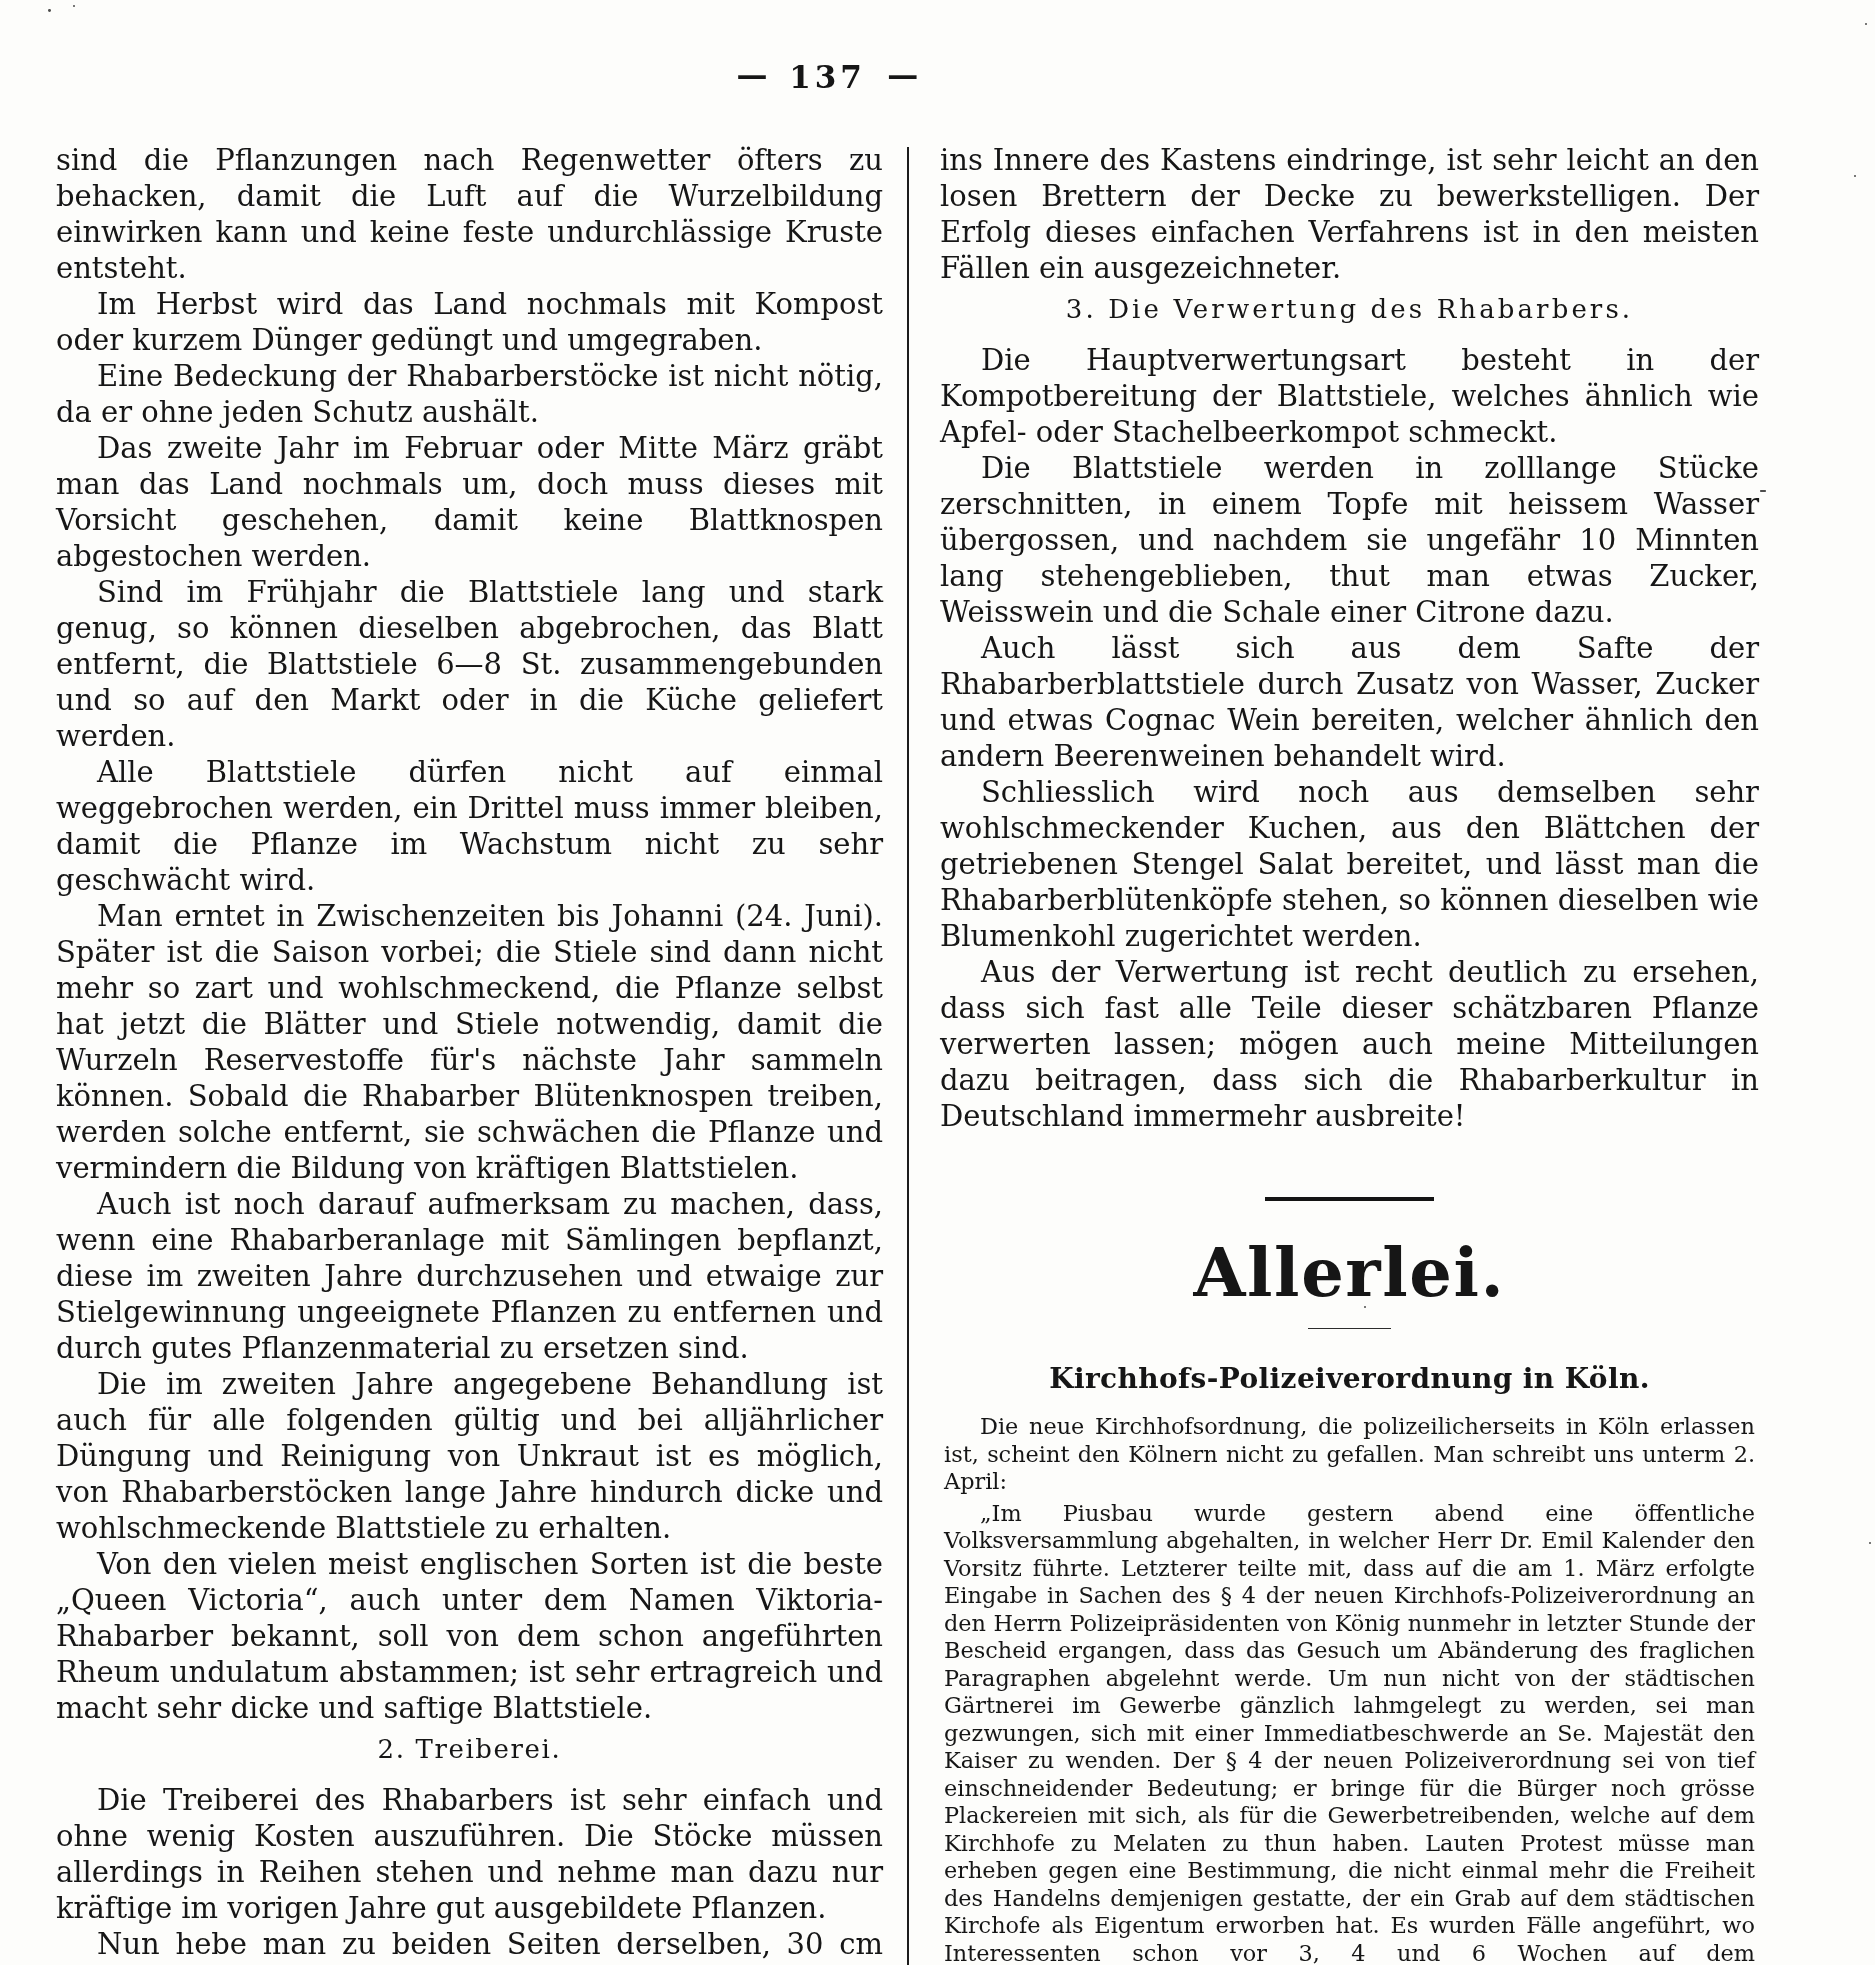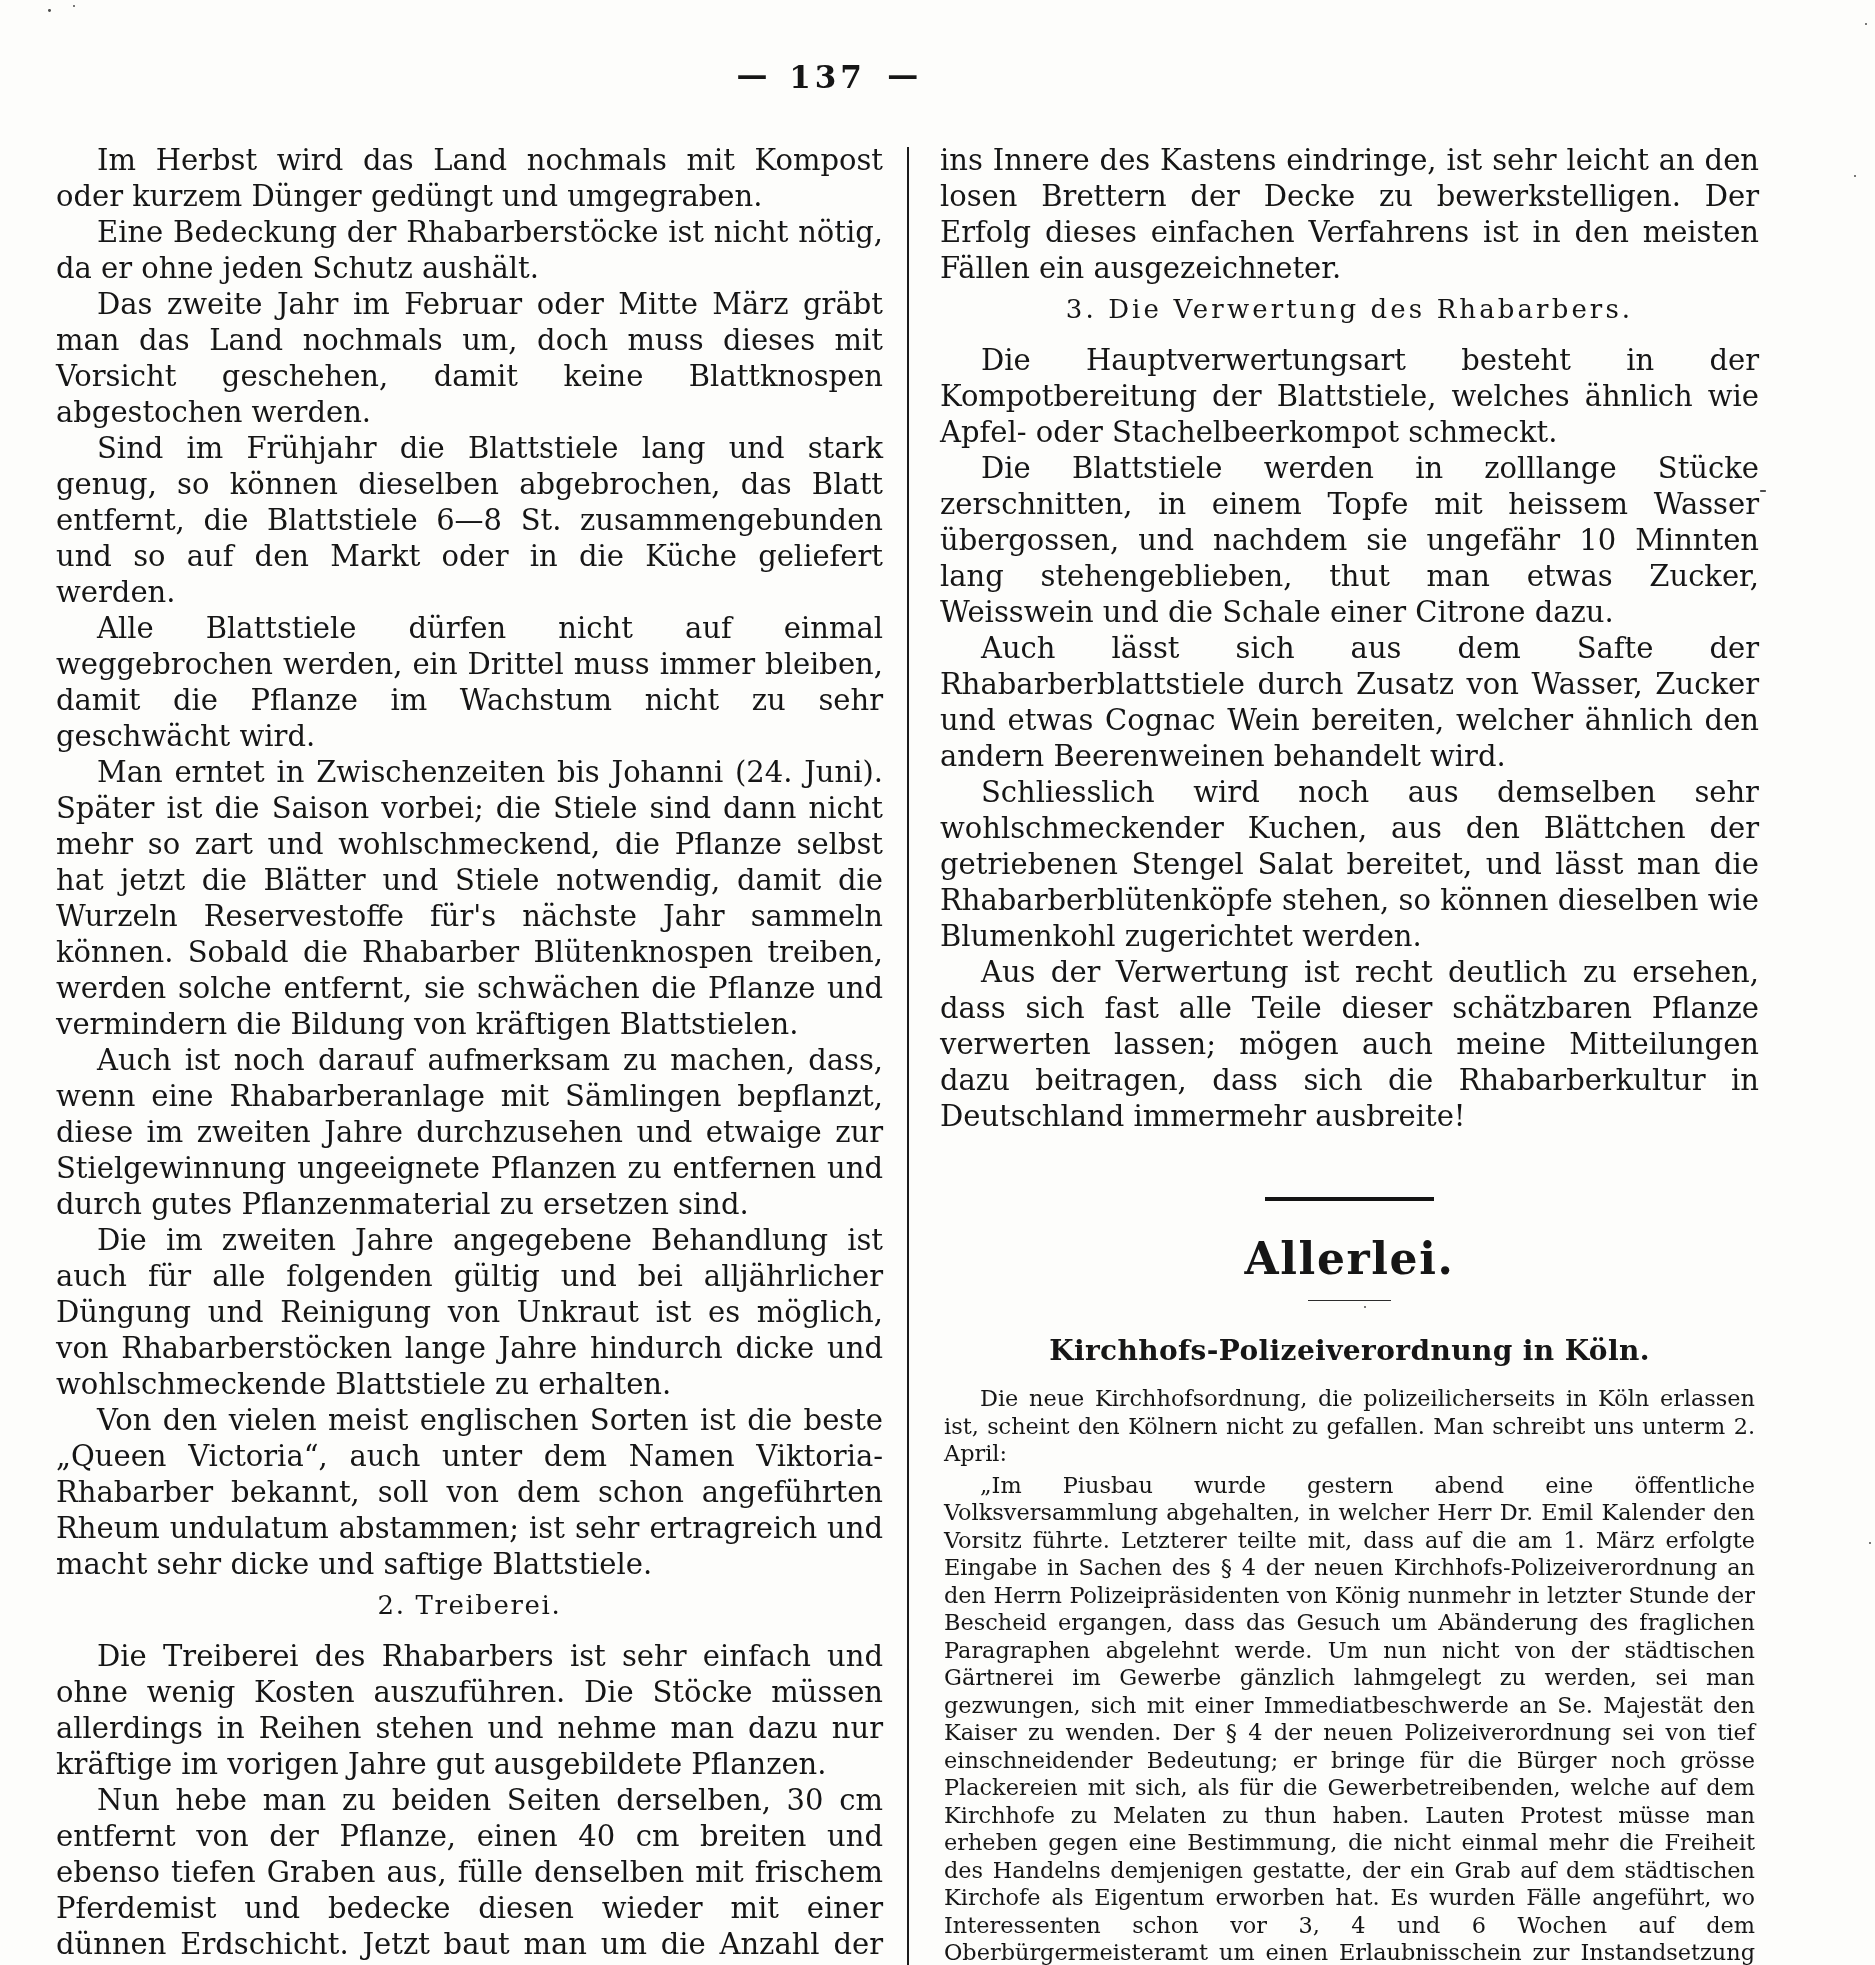--- a/index.html
+++ b/index.html
@@ -61,21 +61,21 @@
   }
   h2.section.sperr { letter-spacing: 3.1px; }
 
   .thick-rule {
     width: 169px;
     height: 3.9px;
     background: #141414;
     margin: 63px auto 0 auto;
   }
   h1.allerlei {
-    font-size: 44px;
+    font-size: 67px;
     font-weight: 700;
     text-align: center;
     letter-spacing: 1.6px;
     margin: 32px 0 15.7px 0;
   }
   .thin-rule {
     width: 83px;
     height: 1.6px;
     background: #2c2c2c;
     margin: 0 auto;
@@ -107,20 +107,21 @@
 
 <div class="page">
 
   <div class="page-header">
     <span class="dash">—</span><span class="pagenum">137</span><span class="dash">—</span>
   </div>
 
   <div class="column-rule"></div>
 
   <div class="col col-left">
+    <p class="body noindent">sind die Pflanzungen nach Regenwetter öfters zu behacken, damit die Luft auf die Wurzelbildung einwirken kann und keine feste undurchlässige Kruste entsteht.</p>
     <p class="body">Im Herbst wird das Land nochmals mit Kompost oder kurzem Dünger gedüngt und umgegraben.</p>
     <p class="body">Eine Bedeckung der Rhabarberstöcke ist nicht nötig, da er ohne jeden Schutz aushält.</p>
     <p class="body">Das zweite Jahr im Februar oder Mitte März gräbt man das Land nochmals um, doch muss dieses mit Vorsicht geschehen, damit keine Blattknospen abgestochen werden.</p>
     <p class="body">Sind im Frühjahr die Blattstiele lang und stark genug, so können dieselben abgebrochen, das Blatt entfernt, die Blattstiele 6—8 St. zusammengebunden und so auf den Markt oder in die Küche geliefert werden.</p>
     <p class="body">Alle Blattstiele dürfen nicht auf einmal weggebrochen werden, ein Drittel muss immer bleiben, damit die Pflanze im Wachstum nicht zu sehr geschwächt wird.</p>
     <p class="body">Man erntet in Zwischenzeiten bis Johanni (24. Juni). Später ist die Saison vorbei; die Stiele sind dann nicht mehr so zart und wohlschmeckend, die Pflanze selbst hat jetzt die Blätter und Stiele notwendig, damit die Wurzeln Reservestoffe für's nächste Jahr sammeln können. Sobald die Rhabarber Blütenknospen treiben, werden solche entfernt, sie schwächen die Pflanze und vermindern die Bildung von kräftigen Blattstielen.</p>
     <p class="body">Auch ist noch darauf aufmerksam zu machen, dass, wenn eine Rhabarberanlage mit Sämlingen bepflanzt, diese im zweiten Jahre durchzusehen und etwaige zur Stielgewinnung ungeeignete Pflanzen zu entfernen und durch gutes Pflanzenmaterial zu ersetzen sind.</p>
     <p class="body">Die im zweiten Jahre angegebene Behandlung ist auch für alle folgenden gültig und bei alljährlicher Düngung und Reinigung von Unkraut ist es möglich, von Rhabarberstöcken lange Jahre hindurch dicke und wohlschmeckende Blattstiele zu erhalten.</p>
     <p class="body">Von den vielen meist englischen Sorten ist die beste „Queen Victoria“, auch unter dem Namen Viktoria-Rhabarber bekannt, soll von dem schon angeführten Rheum undulatum abstammen; ist sehr ertragreich und macht sehr dicke und saftige Blattstiele.</p>
     <h2 class="section">2. Treiberei.</h2>

